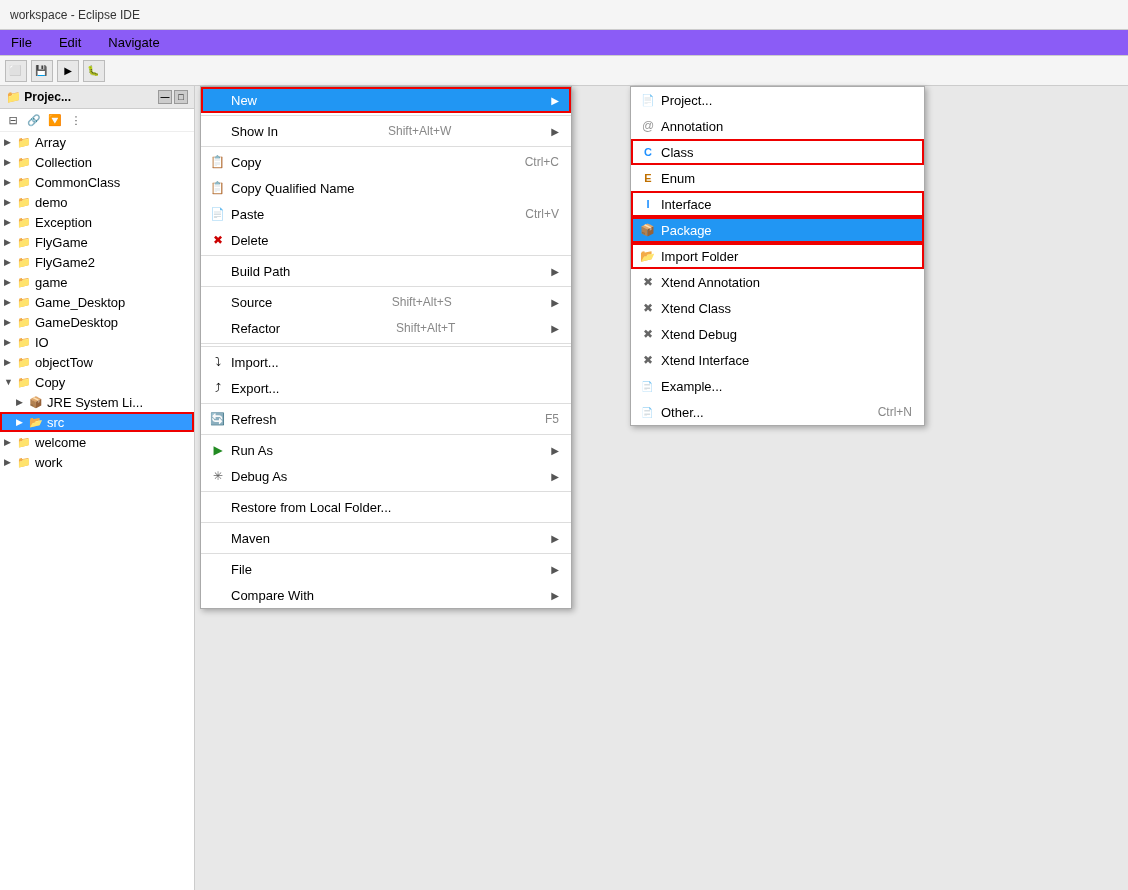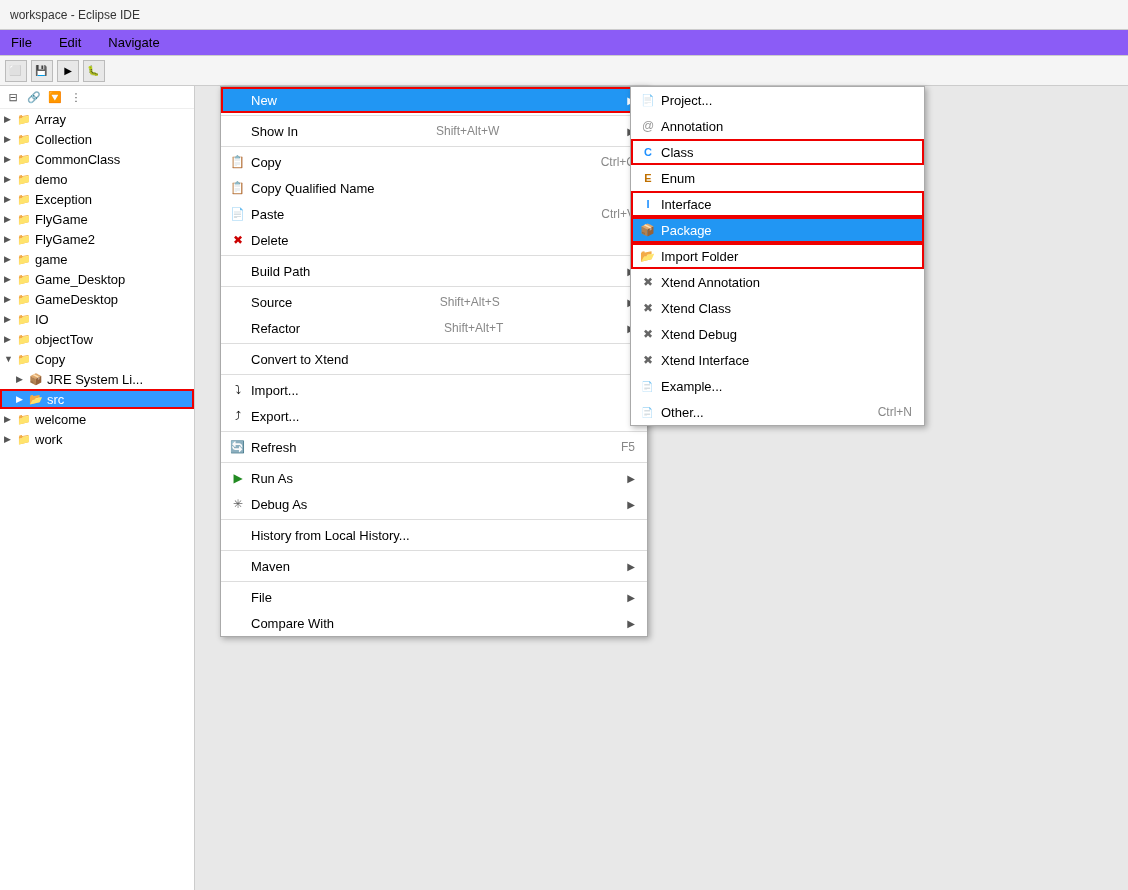--- a/index.html
+++ b/index.html
@@ -177,22 +177,21 @@
       margin-right: 4px;
       display: inline-flex; align-items: center; justify-content: center;
       font-size: 12px;
       flex-shrink: 0;
     }
 
     
     .context-menu-new {
       left: 210px;
       top: 0px;
-      width: 428px;
-      margin-left: 20px;
+      width: 372px;
     }
 
     
     .context-menu-sub {
       left: 637px;
       top: 0px;
       width: 295px;
     }
 
     
@@ -228,20 +227,27 @@
 <div class="toolbar">
   <div class="toolbar-btn">⬜</div>
   <div class="toolbar-btn">💾</div>
   <div class="toolbar-btn">▶</div>
   <div class="toolbar-btn">🐛</div>
 </div>
 
 <div class="main-area">
 
   <div class="sidebar">
+    <div class="sidebar-header">
+      <span style="font-size:12px; font-weight:bold;">📁 Projec...</span>
+      <div class="sidebar-header-btns">
+        <div class="sidebar-header-btn">—</div>
+        <div class="sidebar-header-btn">□</div>
+      </div>
+    </div>
     <div class="sidebar-toolbar">
       <div class="sidebar-tool-btn">⊟</div>
       <div class="sidebar-tool-btn">🔗</div>
       <div class="sidebar-tool-btn">🔽</div>
       <div class="sidebar-tool-btn">⋮</div>
     </div>
 
     <div class="tree-item">
       <span class="arrow">▶</span>
       <span class="tree-icon" style="color:#1a8a1a;">📁</span>
@@ -388,24 +394,20 @@
       </div>
 
       <div class="menu-item">
         <span class="menu-item-icon"></span>
         <span>Refactor</span>
         <span class="shortcut">Shift+Alt+T</span>
         <span class="arrow-right">▶</span>
       </div>
       <div class="menu-divider"></div>
 
-      <div class="menu-item">
-        <span class="menu-item-icon"></span>
-        <span>Convert to Xtend</span>
-      </div>
       <div class="menu-divider"></div>
 
       <div class="menu-item">
         <span class="menu-item-icon">⤵</span>
         <span>Import...</span>
       </div>
 
       <div class="menu-item">
         <span class="menu-item-icon">⤴</span>
         <span>Export...</span>
@@ -427,21 +429,21 @@
 
       <div class="menu-item">
         <span class="menu-item-icon" style="color:#666;">✳</span>
         <span>Debug As</span>
         <span class="arrow-right">▶</span>
       </div>
       <div class="menu-divider"></div>
 
       <div class="menu-item">
         <span class="menu-item-icon"></span>
-        <span>History from Local History...</span>
+        <span>Restore from Local Folder...</span>
       </div>
       <div class="menu-divider"></div>
 
       <div class="menu-item">
         <span class="menu-item-icon"></span>
         <span>Maven</span>
         <span class="arrow-right">▶</span>
       </div>
       <div class="menu-divider"></div>
 

